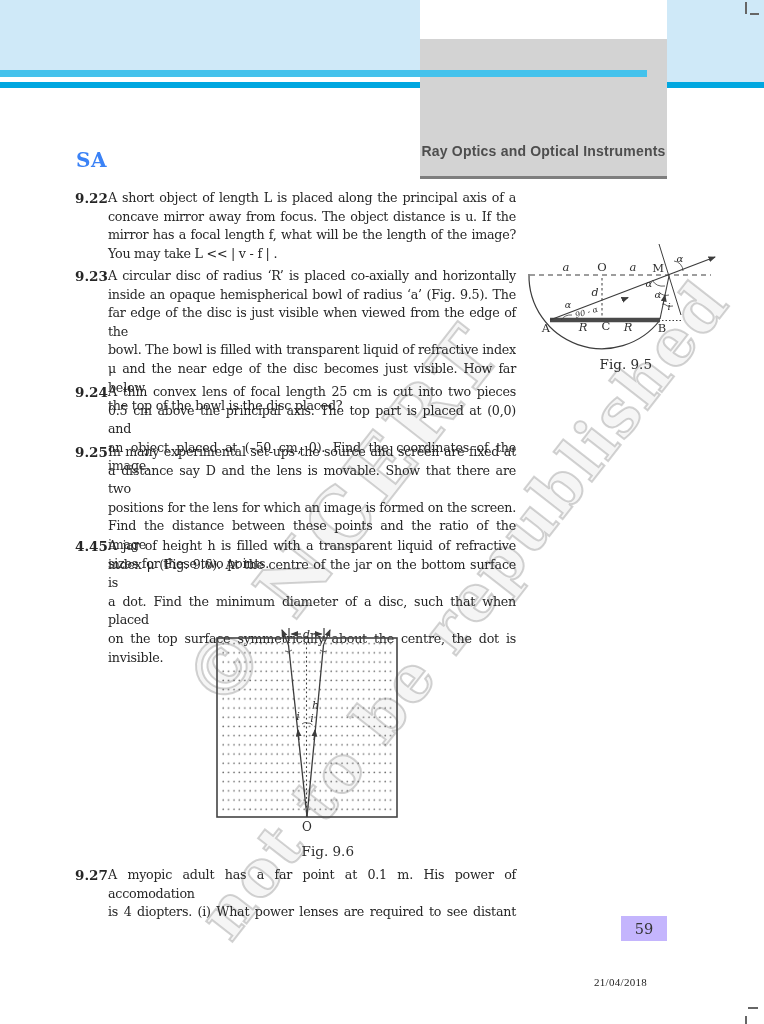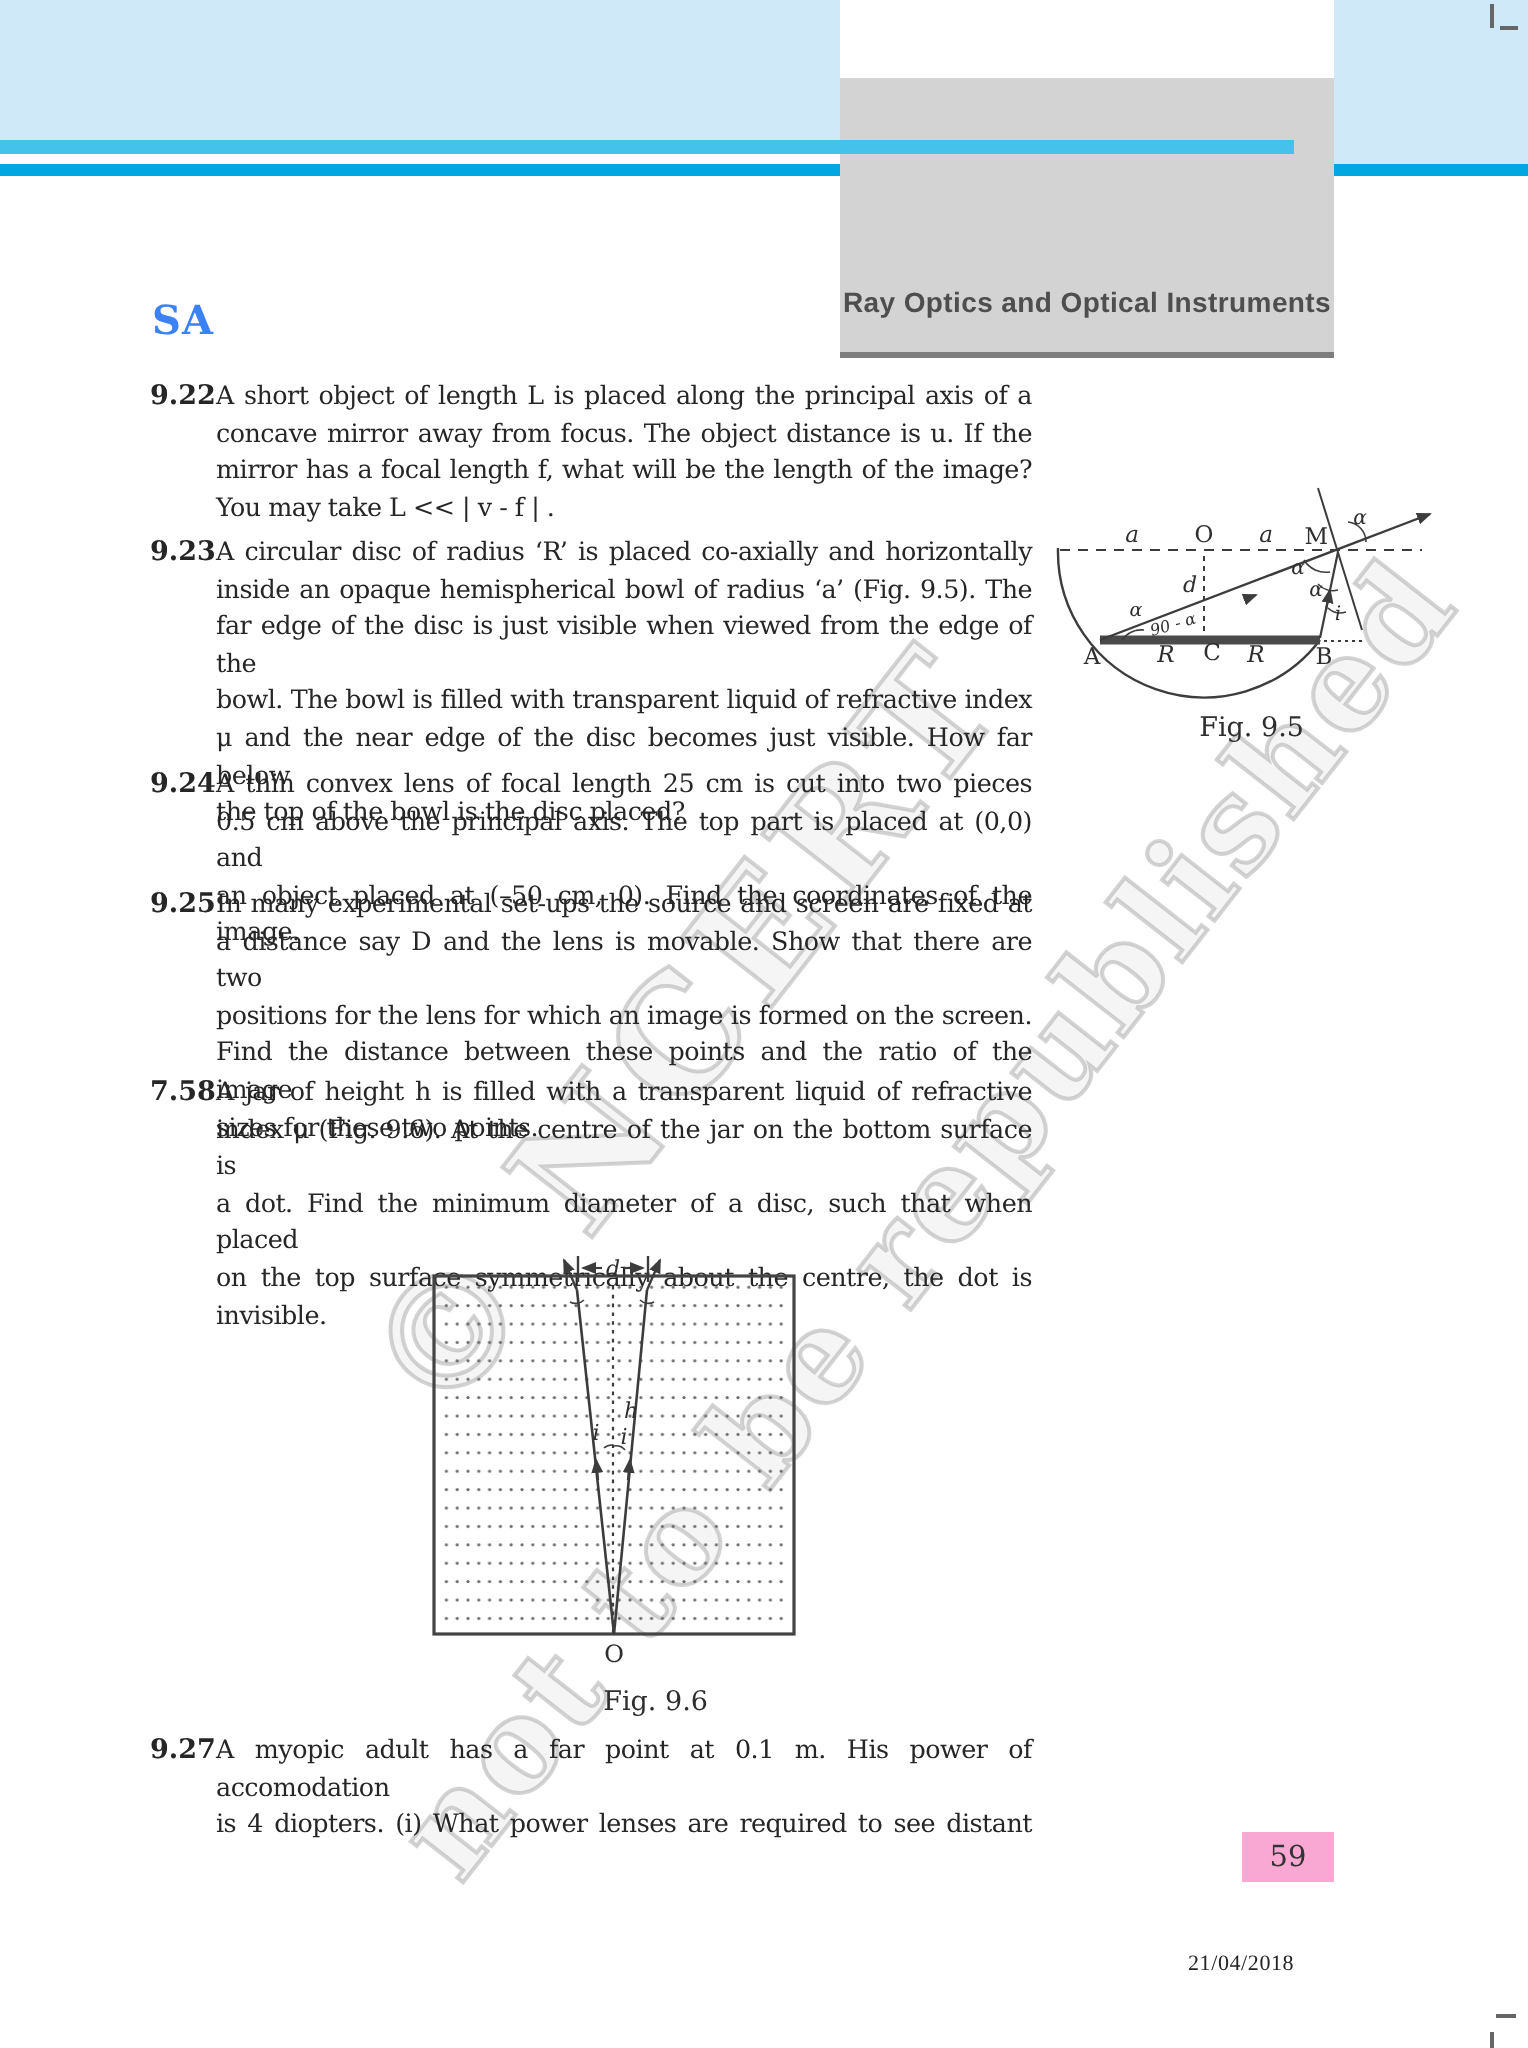--- a/index.html
+++ b/index.html
@@ -52,21 +52,21 @@
   .qbody{margin-left:33px;width:408px;font-size:12.7px;letter-spacing:-0.25px;}
   .qline{line-height:18.6px;text-align:justify;text-align-last:justify;white-space:normal;}
   .qline.ragged{text-align-last:left;}
   
   .fig{position:absolute;z-index:2;}
   .fig-caption{position:absolute;z-index:2;font-size:13.5px;color:#2e2e2e;text-align:right;}
   .cap95{left:558px;top:356px;width:94px;}
   .cap96{left:266px;top:843px;width:88px;}
   
   .page-badge{
-    position:absolute;left:621px;top:916px;width:46px;height:25px;background:#f9a8d4;
+    position:absolute;left:621px;top:916px;width:46px;height:25px;background:#c4b5fd;
     display:flex;align-items:center;justify-content:center;font-size:14.5px;color:#333;z-index:2;
   }
   .date-stamp{
     position:absolute;left:594px;top:976px;font-family:Liberation Serif, serif;
     font-size:11px;color:#242424;letter-spacing:0.3px;z-index:2;
   }
   svg text{font-family:"DejaVu Serif", serif;}
 </style>
 </head>
 <body>
@@ -125,21 +125,21 @@
     <span class="qnum">9.25</span>
     <div class="qbody">
         <div class="qline">In many experimental set-ups the source and screen are fixed at</div>
         <div class="qline">a distance say D and the lens is movable. Show that there are two</div>
         <div class="qline">positions for the lens for which an image is formed on the screen.</div>
         <div class="qline">Find the distance between these points and the ratio of the image</div>
         <div class="qline ragged">sizes for these two points.</div>
       </div>
   </div>
   <div class="q" style="top:537px">
-    <span class="qnum">7.58</span>
+    <span class="qnum">4.45</span>
     <div class="qbody">
         <div class="qline">A jar of height h is filled with a transparent liquid of refractive</div>
         <div class="qline">index μ (Fig. 9.6). At the centre of the jar on the bottom surface is</div>
         <div class="qline">a dot. Find the minimum diameter of a disc, such that when placed</div>
         <div class="qline">on the top surface symmetrically about the centre, the dot is</div>
         <div class="qline ragged">invisible.</div>
       </div>
   </div>
   <div class="q" style="top:866px">
     <span class="qnum">9.27</span>

